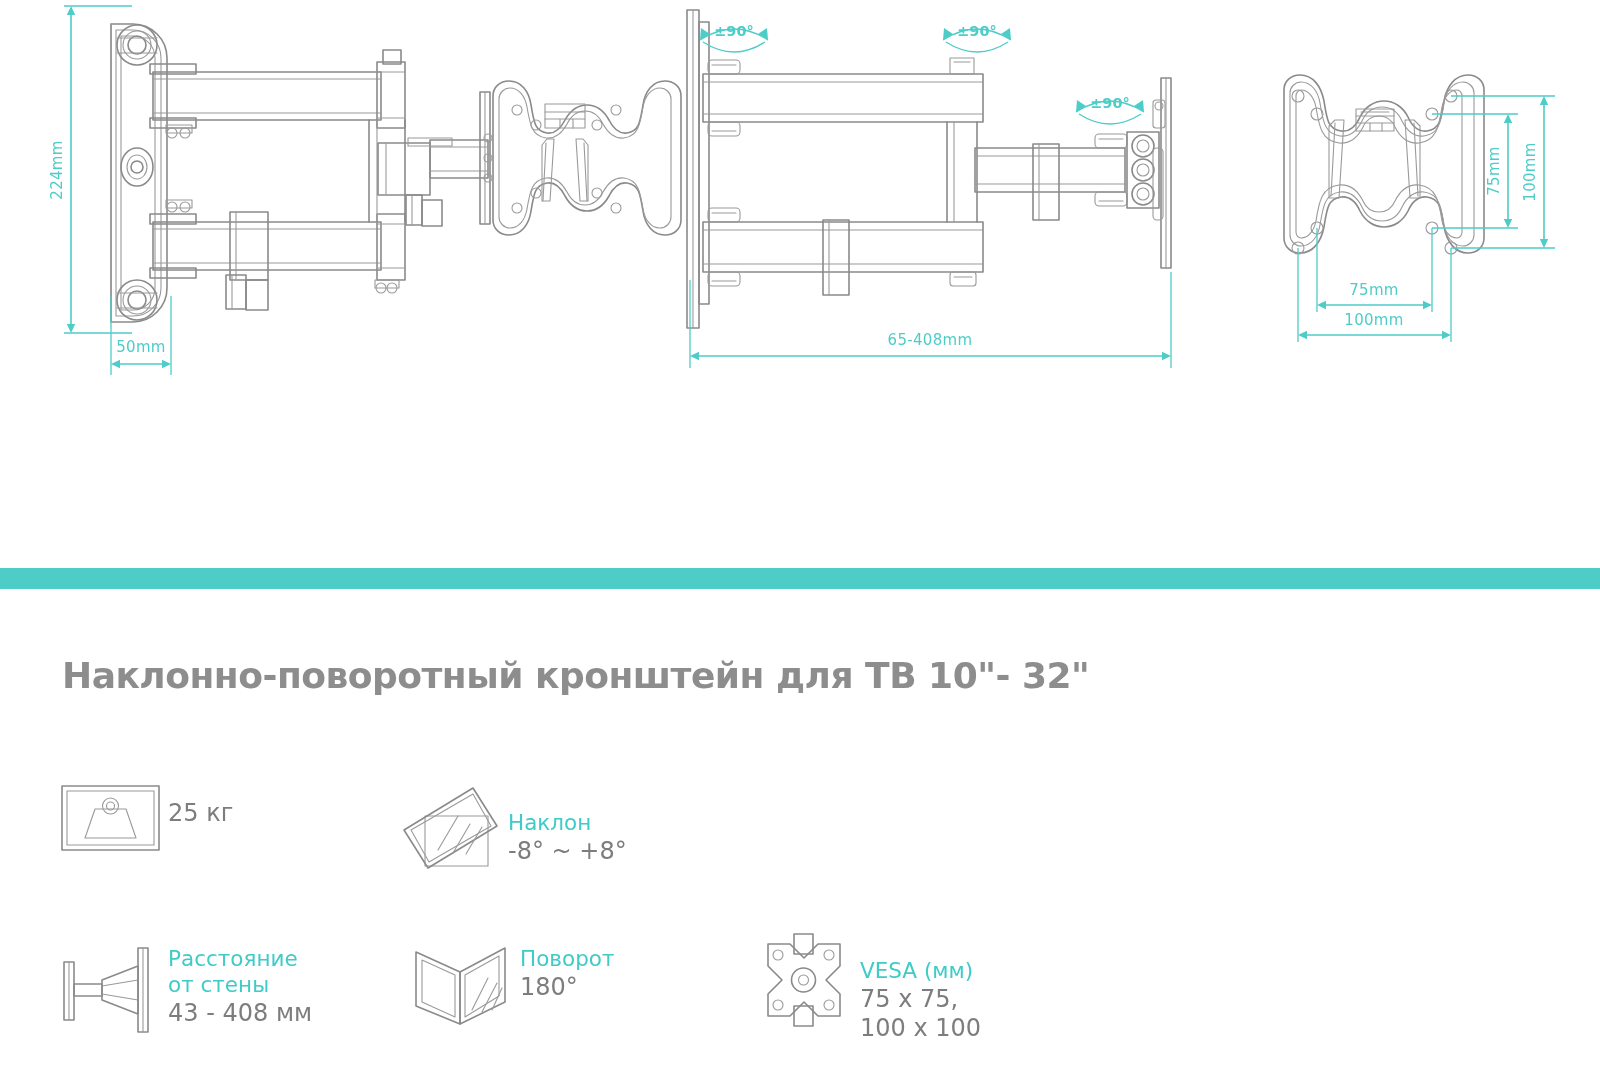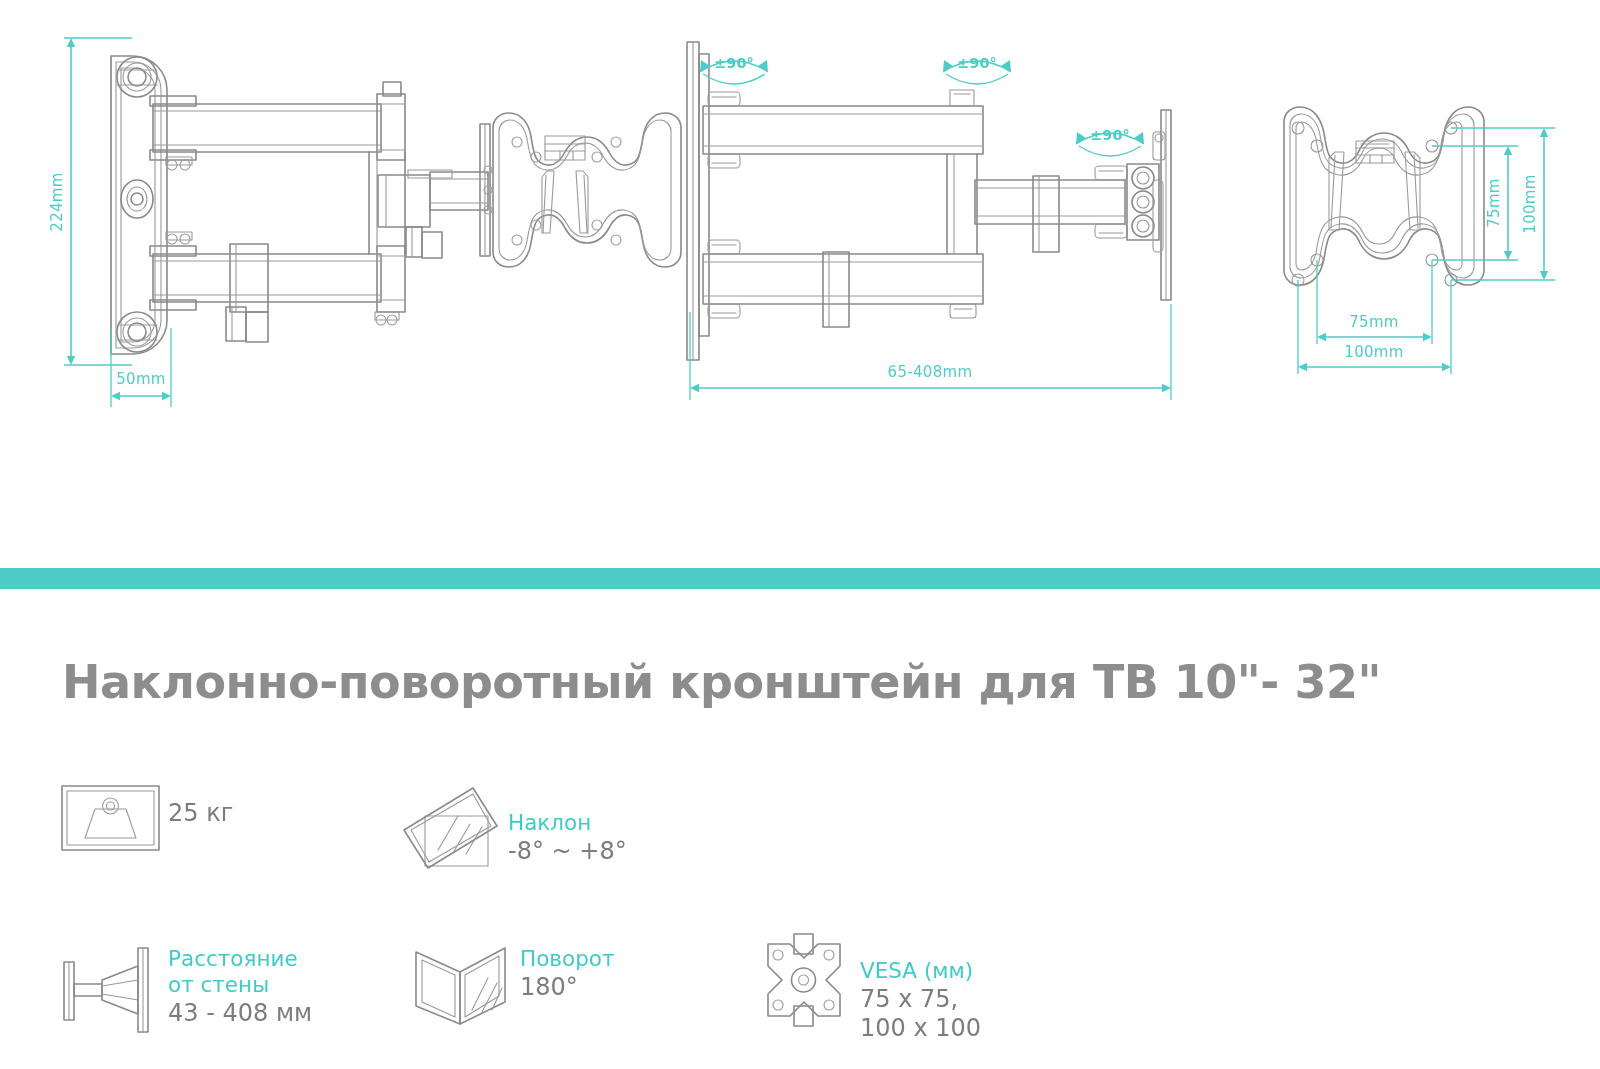--- a/index.html
+++ b/index.html
@@ -7,39 +7,39 @@
     width:1600px;height:1069px;
     background:#ffffff;
     font-family:"DejaVu Sans","Liberation Sans",sans-serif;
     overflow:hidden;
     position:relative;
   }
   .page{position:absolute;inset:0;}
 
   
   .drawings{position:absolute;left:0;top:0;width:1600px;height:560px;}
-  .dwg{position:absolute;margin-top:32px;}
+  .dwg{position:absolute;}
 
   svg{display:block;overflow:visible;}
   .ln{fill:none;stroke:#8a8a8a;stroke-width:1.6;stroke-linejoin:round;stroke-linecap:round;}
   .ln-thin{fill:none;stroke:#9a9a9a;stroke-width:1.1;stroke-linejoin:round;stroke-linecap:round;}
   .dim{fill:none;stroke:#4ECDC8;stroke-width:1.6;}
   .dim-thin{fill:none;stroke:#4ECDC8;stroke-width:1.3;}
   .dimfill{fill:#4ECDC8;}
   .dimtxt{fill:#4ECDC8;font-size:15px;font-family:"DejaVu Sans","Liberation Sans",sans-serif;letter-spacing:.3px;}
   .badgetxt{fill:#4ECDC8;font-size:14.5px;font-weight:600;font-family:"DejaVu Sans","Liberation Sans",sans-serif;}
 
   
   .rule{position:absolute;left:0;top:568px;width:1600px;height:21px;background:#4ECDC8;}
 
   
   .title{
     position:absolute;left:62px;top:655px;width:1480px;
     color:#8d8d8d;
-    font-size:46px;
+    font-size:36px;
     font-weight:bold;
     letter-spacing:-.5px;
     white-space:nowrap;
     font-family:"DejaVu Sans","Liberation Sans",sans-serif;
   }
 
   
   .features{position:absolute;left:58px;top:782px;width:1490px;}
   .frow{display:flex;}
   .frow.r2{margin-top:60px;}

